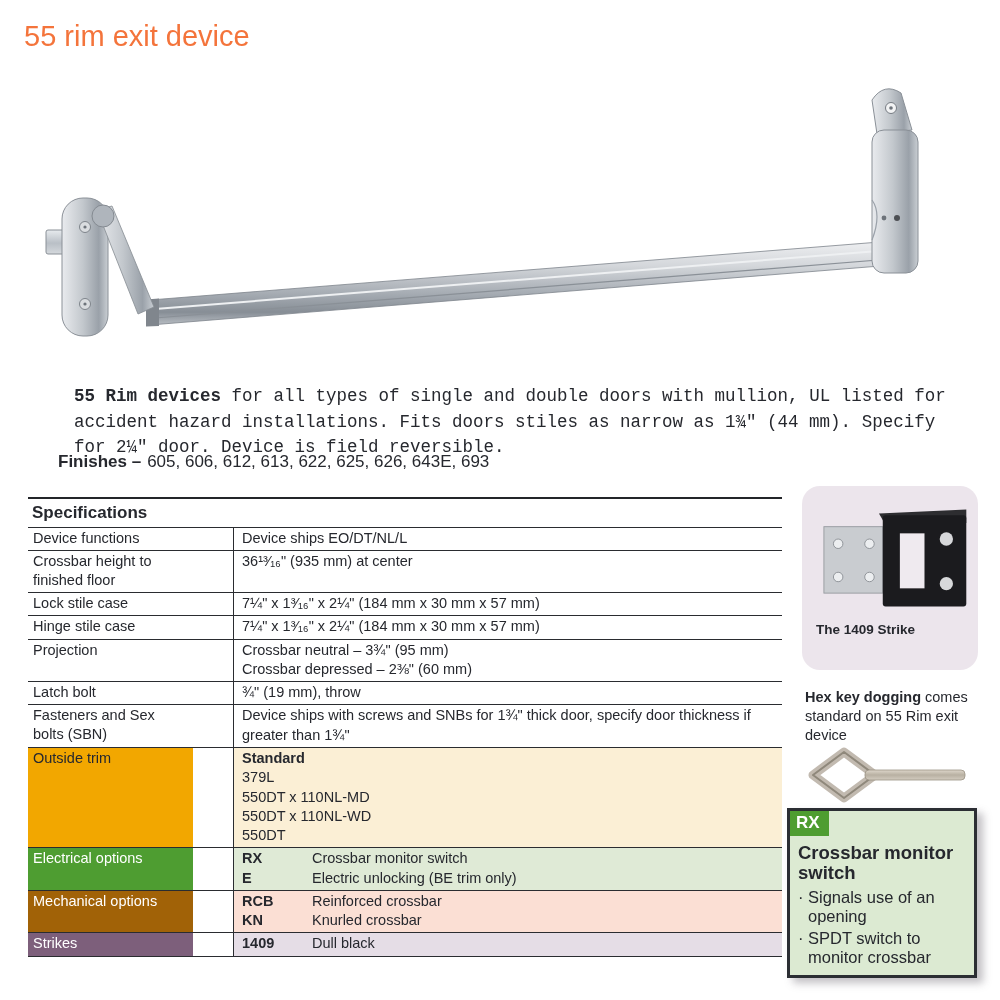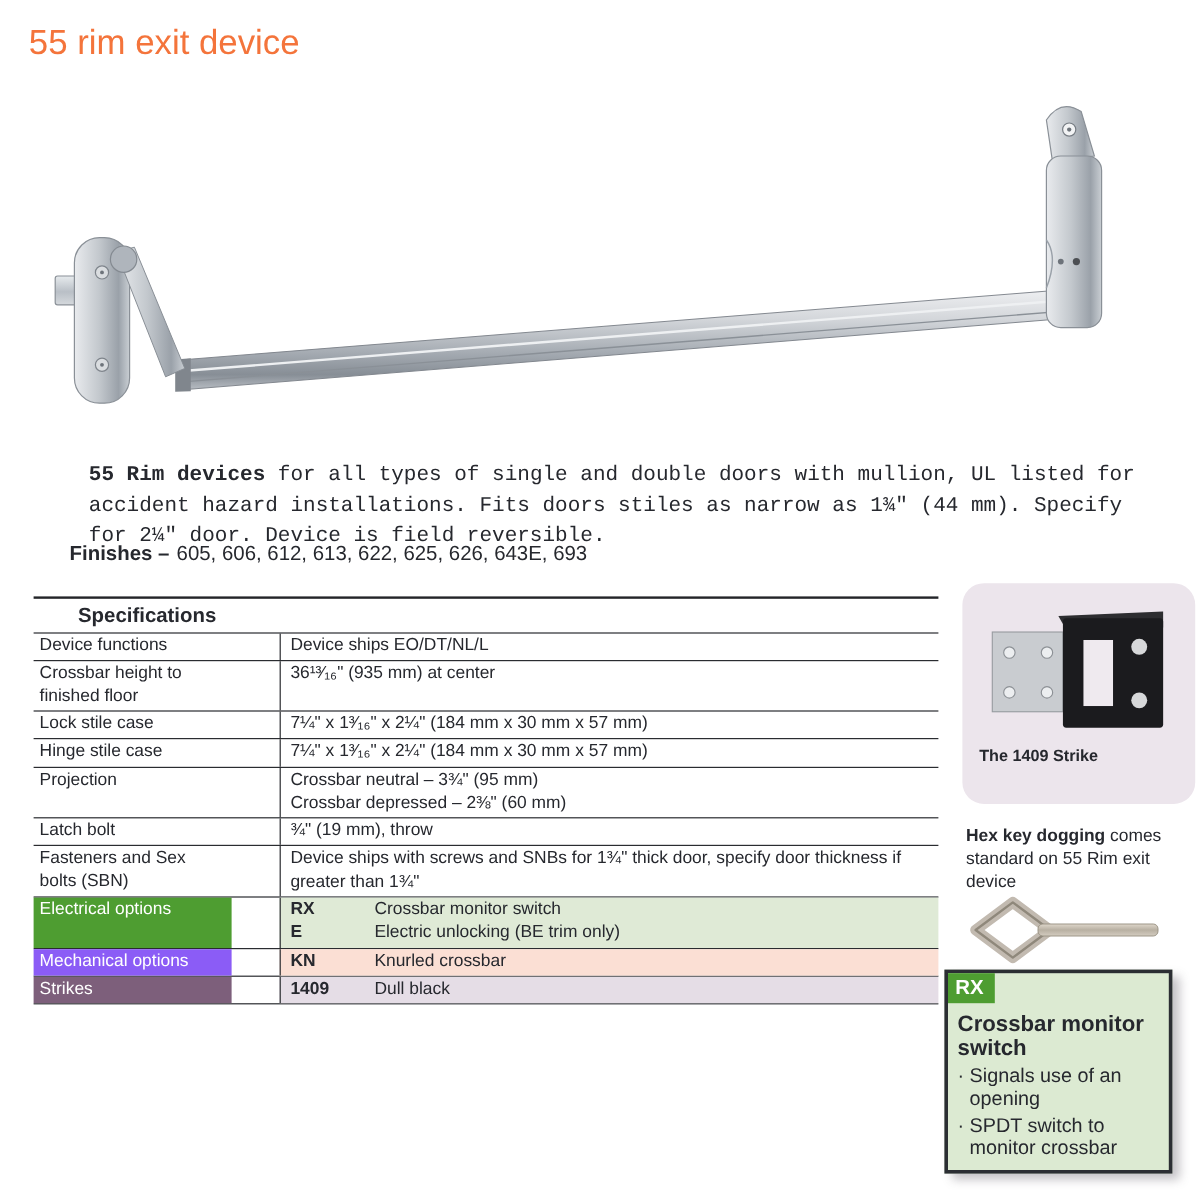--- a/index.html
+++ b/index.html
@@ -7,31 +7,31 @@
         font-family:"Liberation Sans","DejaVu Sans",sans-serif;color:#26282e;}
   .title{position:absolute;left:24px;top:20px;margin:0;font-size:29px;font-weight:400;color:#f4743b;}
   .product-svg{position:absolute;left:0;top:80px;}
   .desc{position:absolute;left:58px;top:368px;width:895px;margin:16px;font-size:17.5px;line-height:1.47;font-family:Liberation Mono, monospace;}
   .desc b{font-weight:bold;}
   .finishes{position:absolute;left:58px;top:452px;margin:0;font-size:17px;}
   .finishes b{margin-right:6px;}
   
   .spec-table{position:absolute;left:28px;top:497px;width:754px;box-sizing:border-box;
               border-top:2.5px solid #232529;border-bottom:1.5px solid #2a2c30;}
-  .spec-header{font-size:17px;font-weight:bold;padding:4px 0 4px 4px;margin-left:33px;}
+  .spec-header{font-size:17px;font-weight:bold;padding:4px 0 4px 4px;}
   .spec-row{display:flex;border-top:1.5px solid #2a2c30;}
   .spec-label{flex:0 0 165px;box-sizing:border-box;padding:1px 4px 2px 5px;
               font-size:14.5px;font-weight:normal;line-height:1.3;}
   .spec-value{flex:1;box-sizing:border-box;border-left:1.5px solid #2a2c30;
               padding:1px 4px 2px 8px;font-size:14.5px;line-height:1.33;margin-left:40px;}
   .val-line.b{font-weight:bold;}
   .opt-line{display:flex;}
   .opt-code{flex:0 0 70px;font-weight:bold;}
   
-  .strike-card{position:absolute;left:802px;top:486px;width:194px;height:184px;
+  .strike-card{position:absolute;left:802px;top:486px;width:176px;height:184px;
                background:#ece5ec;border-radius:18px;box-sizing:border-box;padding:14px 12px 10px 14px;}
   .strike-img{display:block;margin:2px auto 8px auto;}
   .strike-title{font-size:13.5px;font-weight:bold;line-height:1.25;}
   .strike-text{font-size:12.5px;line-height:1.25;}
   .hexkey-text{position:absolute;left:805px;top:688px;width:180px;margin:0;font-size:14.5px;line-height:1.3;}
   .hexkey-svg{position:absolute;left:803px;top:745px;}
   .rx-box{position:absolute;left:787px;top:808px;width:190px;height:170px;box-sizing:border-box;
           background:#dcead2;border:3px solid #2b2e33;box-shadow:6px 5px 8px rgba(120,115,125,.45);}
   .rx-tag{display:inline-block;background:#4e9d31;color:#fff;font-size:17px;font-weight:bold;
           padding:2px 9px 3px 6px;}
@@ -141,35 +141,49 @@
             <div class="val-line">¾"  (19 mm), throw</div>
           </div>
         </div>
         <div class="spec-row">
           <div class="spec-label">Fasteners and Sex bolts (SBN)</div>
           <div class="spec-value">
             <div class="val-line">Device ships with screws and SNBs for 1¾" thick door, specify door thickness if greater than  1¾"</div>
           </div>
         </div>
         <div class="spec-row">
+          <div class="spec-label" style="background: rgb(242, 167, 0); color: rgb(38, 40, 46);">Outside trim</div>
+          <div class="spec-value" style="background: rgb(251, 239, 213);">
+            <div class="val-line b">Standard</div>
+            <div class="val-line">379L</div>
+            <div class="val-line">550DT x 110NL-MD</div>
+            <div class="val-line">550DT x 110NL-WD</div>
+            <div class="val-line">550DT</div>
+          </div>
+        </div>
+        <div class="spec-row">
           <div class="spec-label" style="background: rgb(78, 157, 49); color: rgb(255, 255, 255);">Electrical options</div>
           <div class="spec-value" style="background: rgb(223, 234, 214);">
             <div class="opt-line">
               <span class="opt-code">RX</span>
               <span class="opt-desc">Crossbar monitor switch</span>
             </div>
             <div class="opt-line">
               <span class="opt-code">E</span>
               <span class="opt-desc">Electric unlocking (BE trim only)</span>
             </div>
           </div>
         </div>
         <div class="spec-row">
-          <div class="spec-label" style="background: #8b5cf6; color: rgb(255, 255, 255);">Mechanical options</div>
+          <div class="spec-label" style="background: #a16207; color: rgb(255, 255, 255);">Mechanical options</div>
           <div class="spec-value" style="background: rgb(251, 223, 212);">
+            <div class="opt-line">
+              <span class="opt-code">RCB</span>
+              <span class="opt-desc">Reinforced crossbar</span>
+            </div>
             <div class="opt-line">
               <span class="opt-code">KN</span>
               <span class="opt-desc">Knurled crossbar</span>
             </div>
           </div>
         </div>
         <div class="spec-row">
           <div class="spec-label" style="background: rgb(125, 95, 123); color: rgb(255, 255, 255);">Strikes</div>
           <div class="spec-value" style="background: rgb(229, 221, 230);">
             <div class="opt-line">

